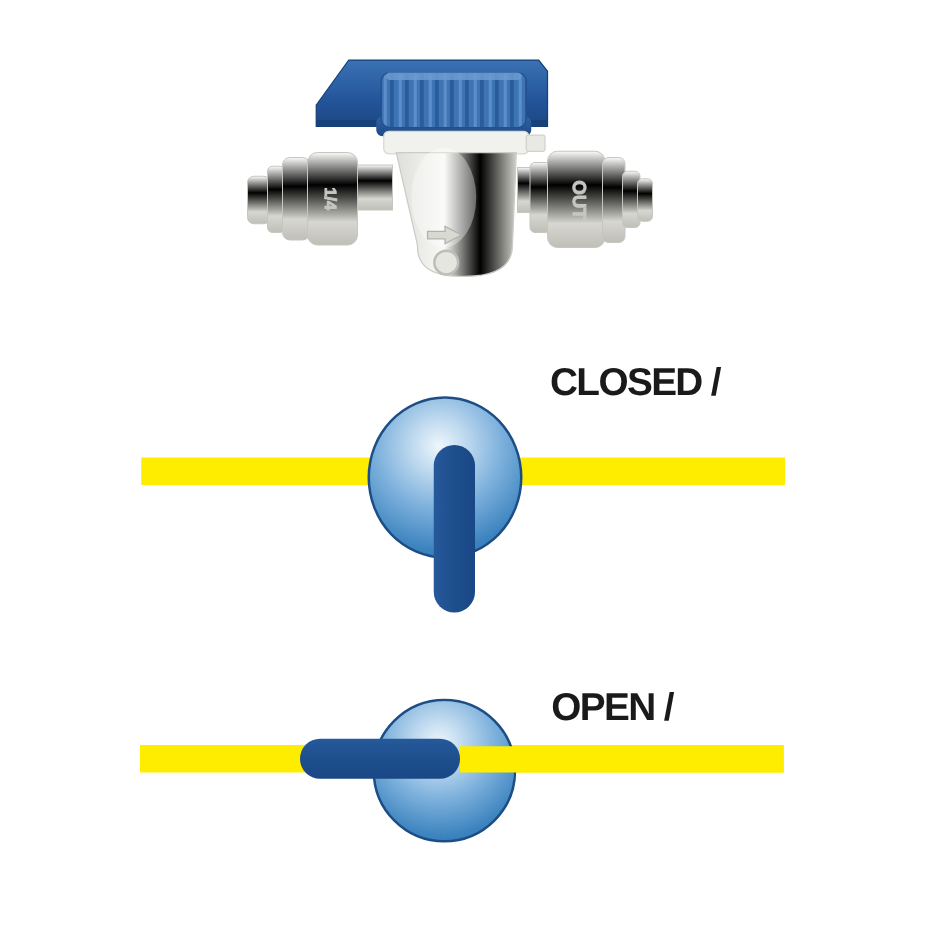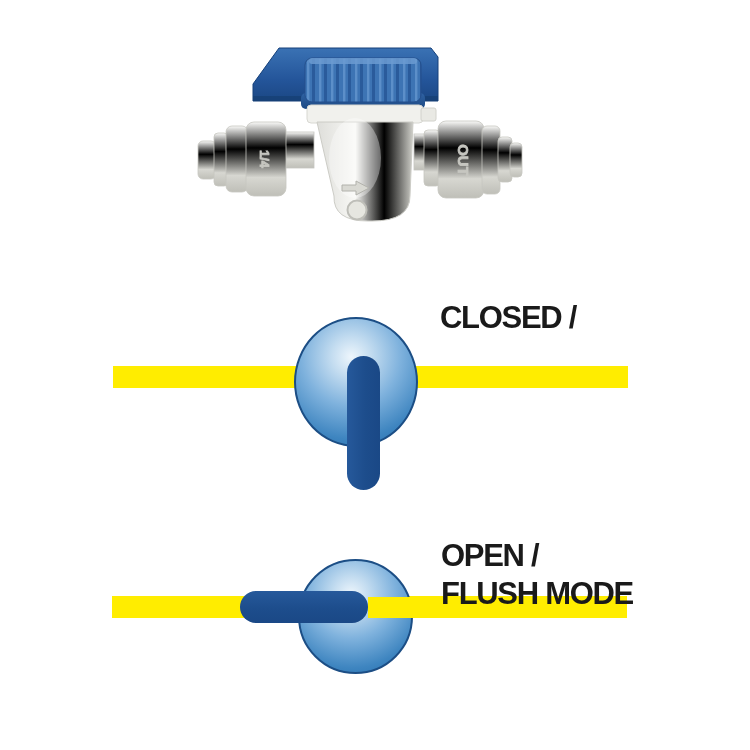--- a/index.html
+++ b/index.html
@@ -3,24 +3,24 @@
 <meta charset="utf-8">
 <style>
   html,body{margin:0;padding:0;background:#ffffff;}
   #page{
     position:relative;width:750px;height:750px;background:#ffffff;overflow:hidden;
     font-family:"Liberation Sans", sans-serif;
   }
   
   .mode-label{
     position:absolute;color:#1a1a1a;font-weight:700;font-size:31px;
-    line-height:38px;letter-spacing:-1.3px;white-space:nowrap;z-index:6;margin-top:12px;
+    line-height:38px;letter-spacing:-1.3px;white-space:nowrap;z-index:6;
   }
   #label-closed{left:440px;top:287px;}
-  #label-open{left:441px;top:525px;}
+  #label-open{left:441px;top:547px;}
   
   .tube{
     position:absolute;height:22px;background:#ffed00;z-index:1;
   }
   #tube-closed{left:113px;top:366px;width:515px;}
   #tube-open{left:112px;top:596px;width:515px;}
   #tube-open-overlay{left:368px;top:597px;width:259px;height:21px;z-index:3;}
   
   .ball{
     position:absolute;border-radius:50%;z-index:2;
@@ -129,17 +129,16 @@
     </div>
   </div>
 
   <div id="diagram-open">
     <div class="tube" id="tube-open"></div>
     <div class="ball" id="ball-open"></div>
     <div class="tube" id="tube-open-overlay"></div>
     <div class="stem" id="stem-open"></div>
     <div class="mode-label" id="label-open">
       <div>OPEN /</div>
-      <div>FLUSH MODE</div>
     </div>
   </div>
 
 </div>
 
 </body></html>

